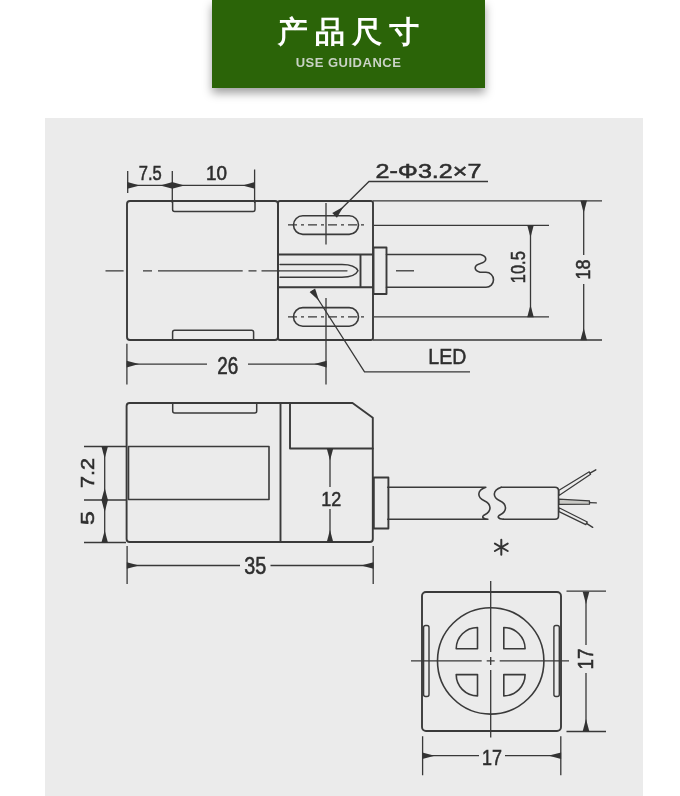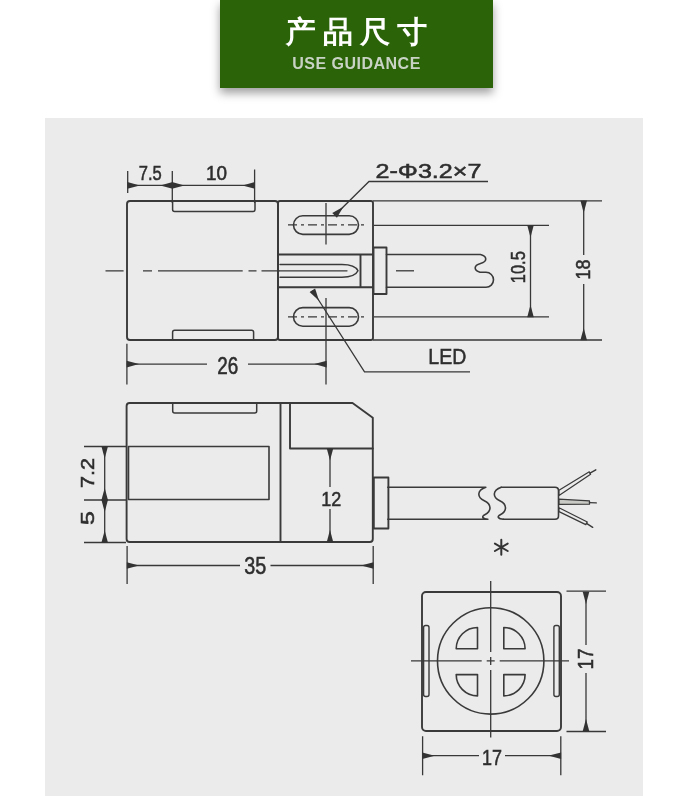--- a/index.html
+++ b/index.html
@@ -1,22 +1,22 @@
 <!DOCTYPE html>
 <html><head>
 <meta charset="utf-8">
 <style>
   html,body{margin:0;padding:0;width:680px;height:796px;background:#fff;overflow:hidden;}
   #panel{position:absolute;left:45px;top:118px;width:598px;height:678px;background:#ebebeb;}
-  #hdr{position:absolute;left:220px;top:0;width:273px;height:88px;background:#2b6408;
+  #hdr{position:absolute;left:212px;top:0;width:273px;height:88px;background:#2b6408;
        box-shadow:0 5px 9px rgba(0,0,0,.38);text-align:center;
        font-family:"Liberation Sans",sans-serif;}
   #hdr .cn{margin-top:16px;color:#fff;font-size:30px;font-weight:bold;
        letter-spacing:7.2px;padding-left:7.2px;line-height:31px;}
-  #hdr .en{margin-top:8px;color:#c9d3c5;font-size:16px;font-weight:bold;
+  #hdr .en{margin-top:8px;color:#c9d3c5;font-size:13px;font-weight:bold;
        letter-spacing:0.5px;padding-left:0;}
   svg{position:absolute;left:0;top:0;}
   text{font-family:"Liberation Sans",sans-serif;fill:#2e2e2e;}
 </style>
 </head>
 <body>
 <div id="panel"></div>
 <div id="hdr">
   <div class="cn">产品尺寸</div>
   <div class="en">USE GUIDANCE</div>

